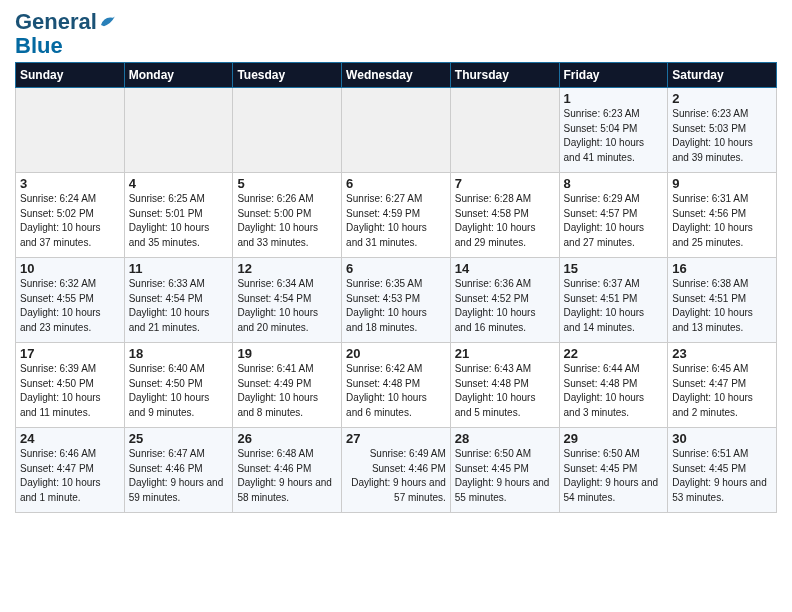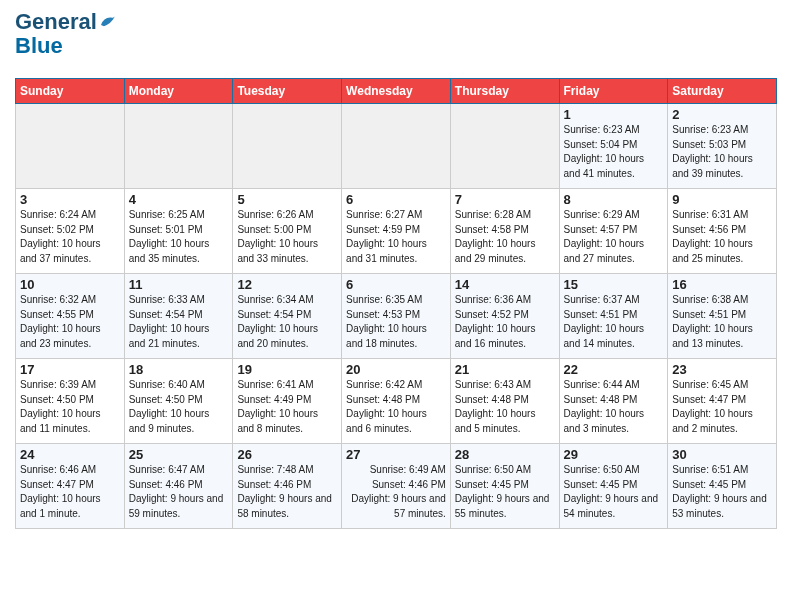--- a/index.html
+++ b/index.html
@@ -11,21 +11,21 @@
       overflow: hidden;
     }
     .container {
       width: 792px;
       padding: 10px 15px 5px 15px;
     }
     .header-row {
       display: flex;
       justify-content: space-between;
       align-items: flex-end;
-      margin-bottom: 20px;
+      margin-bottom: 4px;
     }
     .logo {
       display: flex;
       align-items: center;
     }
     .logo-text {
       font-size: 22px;
       font-weight: bold;
       color: #1a5276;
       line-height: 1.1;
@@ -50,21 +50,21 @@
     .subtitle {
       font-size: 15px;
       color: #444;
     }
     table {
       width: 100%;
       border-collapse: collapse;
       table-layout: fixed;
     }
     thead tr th {
-      background-color: #ef4444;
+      background-color: #0f172a;
       color: #fff;
       font-size: 12px;
       font-weight: bold;
       padding: 5px 4px;
       border: 1px solid #1a6fa0;
       text-align: left;
     }
     tbody tr td {
       border: 1px solid #ccc;
       vertical-align: top;
@@ -286,21 +286,21 @@
 Daylight: 10 hours and 1 minute.</div>
           </td>
           <td>
             <span class="day-num">25</span>
             <div class="day-info" style="white-space: pre-line;">Sunrise: 6:47 AM
 Sunset: 4:46 PM
 Daylight: 9 hours and 59 minutes.</div>
           </td>
           <td>
             <span class="day-num">26</span>
-            <div class="day-info" style="white-space: pre-line;">Sunrise: 7:48 AM
+            <div class="day-info" style="white-space: pre-line;">Sunrise: 6:48 AM
 Sunset: 4:46 PM
 Daylight: 9 hours and 58 minutes.</div>
           </td>
           <td>
             <span class="day-num">27</span>
             <div class="day-info" style="white-space: pre-line; text-align: right;">Sunrise: 6:49 AM
 Sunset: 4:46 PM
 Daylight: 9 hours and 57 minutes.</div>
           </td>
           <td>

